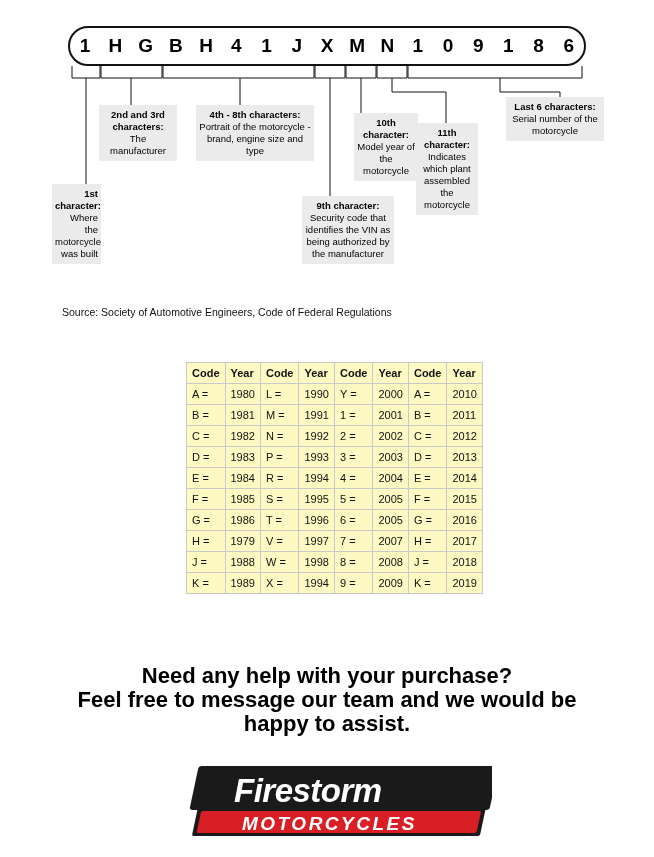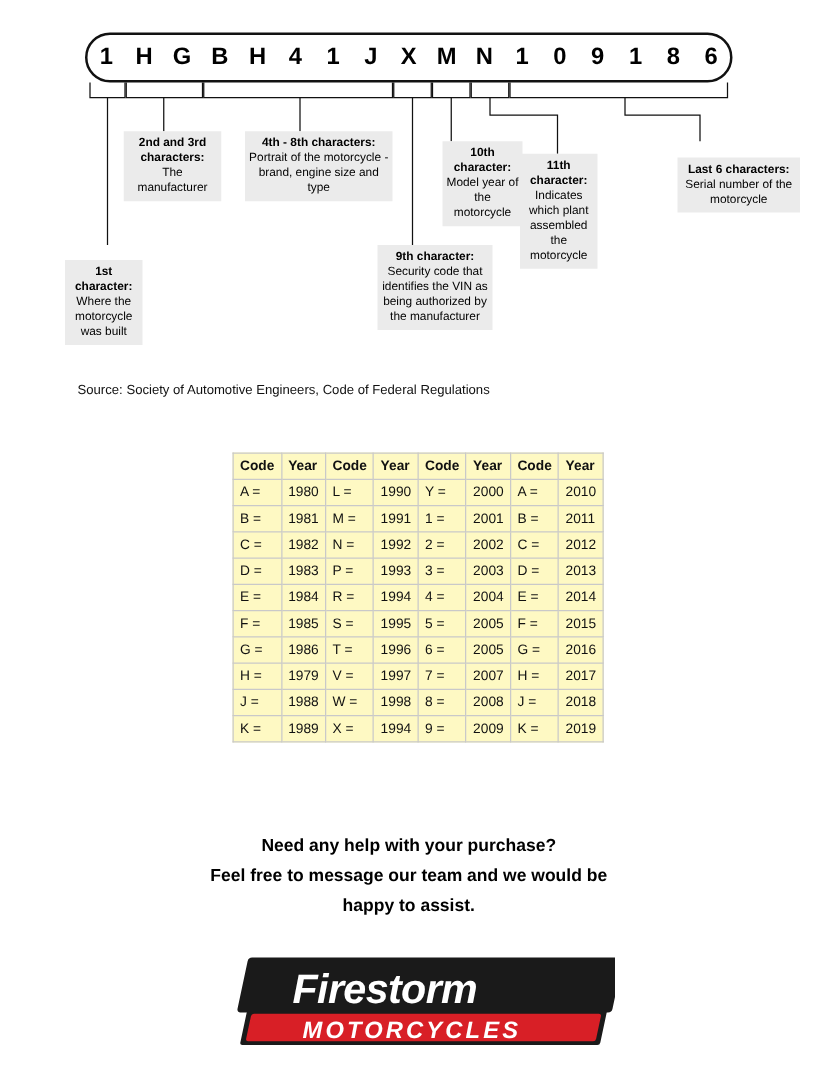--- a/index.html
+++ b/index.html
@@ -67,26 +67,26 @@
     line-height: 12px;
     text-align: center;
     padding: 4px 3px;
     box-sizing: border-box;
   }
   .callout .ttl {
     font-weight: bold;
     display: block;
   }
 
-  #callout-1 { left: 52px;  top: 208px; width: 62px; }
+  #callout-1 { left: 52px;  top: 184px; width: 49px; text-align: right; }
   #callout-2 { left: 99px;  top: 105px; width: 78px; }
   #callout-3 { left: 196px; top: 105px; width: 118px; }
   #callout-4 { left: 354px; top: 113px; width: 64px; }
   #callout-5 { left: 416px; top: 123px; width: 62px; }
-  #callout-6 { left: 506px; top: 126px; width: 98px; margin-left: 36px; }
+  #callout-6 { left: 506px; top: 97px; width: 98px; }
   #callout-9 { left: 302px; top: 196px; width: 92px; }
 
   
   #source-note {
     position: absolute;
     left: 62px;
     top: 282px;
     font-size: 10.5px;
     color: #111;
     margin-top: 24px;
@@ -123,21 +123,21 @@
   table#year-table th.code { width: 36px; }
   table#year-table th.year { width: 34px; }
 
   
   #help-text {
     position: absolute;
     left: 50px;
     top: 664px;
     width: 554px;
     text-align: center;
-    font-size: 14px;
+    font-size: 22px;
     font-weight: bold;
     line-height: 24px;
     color: #000;
   }
 
   
   #logo {
     position: absolute;
     left: 172px;
     top: 760px;

